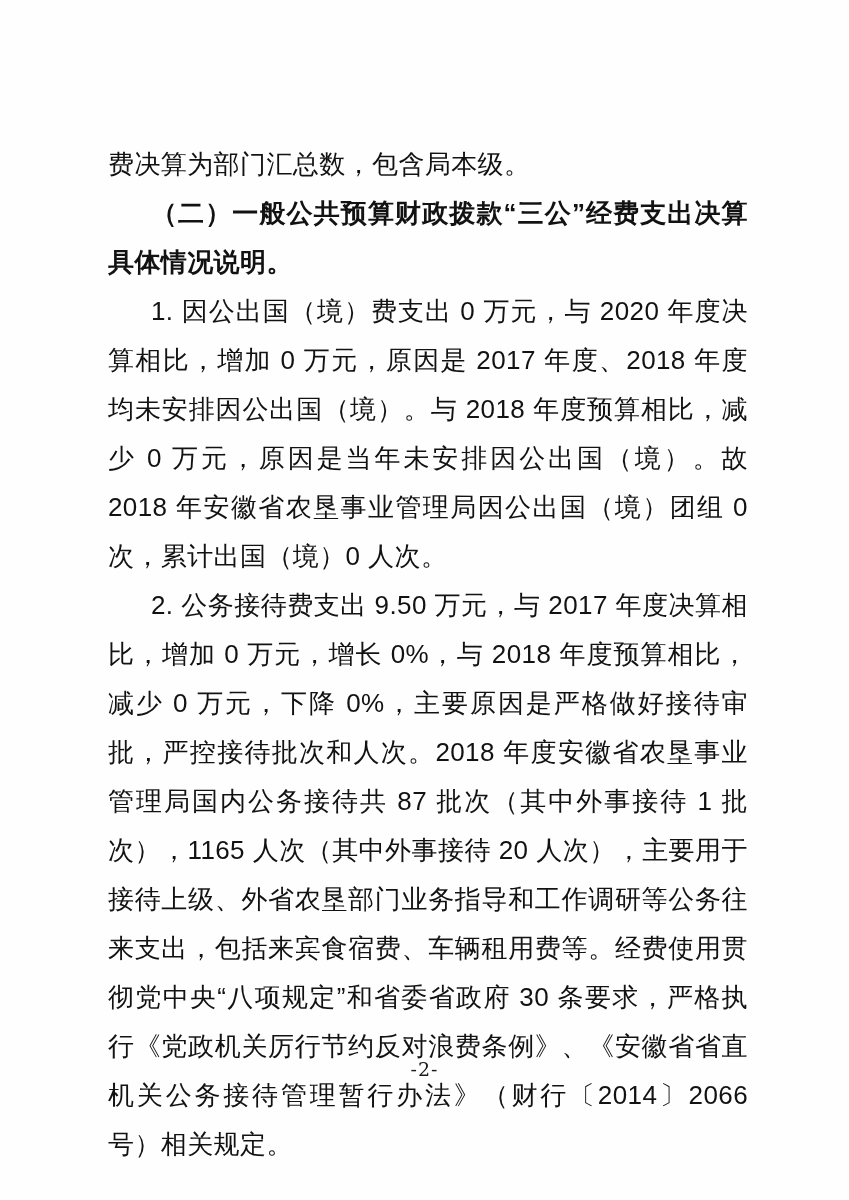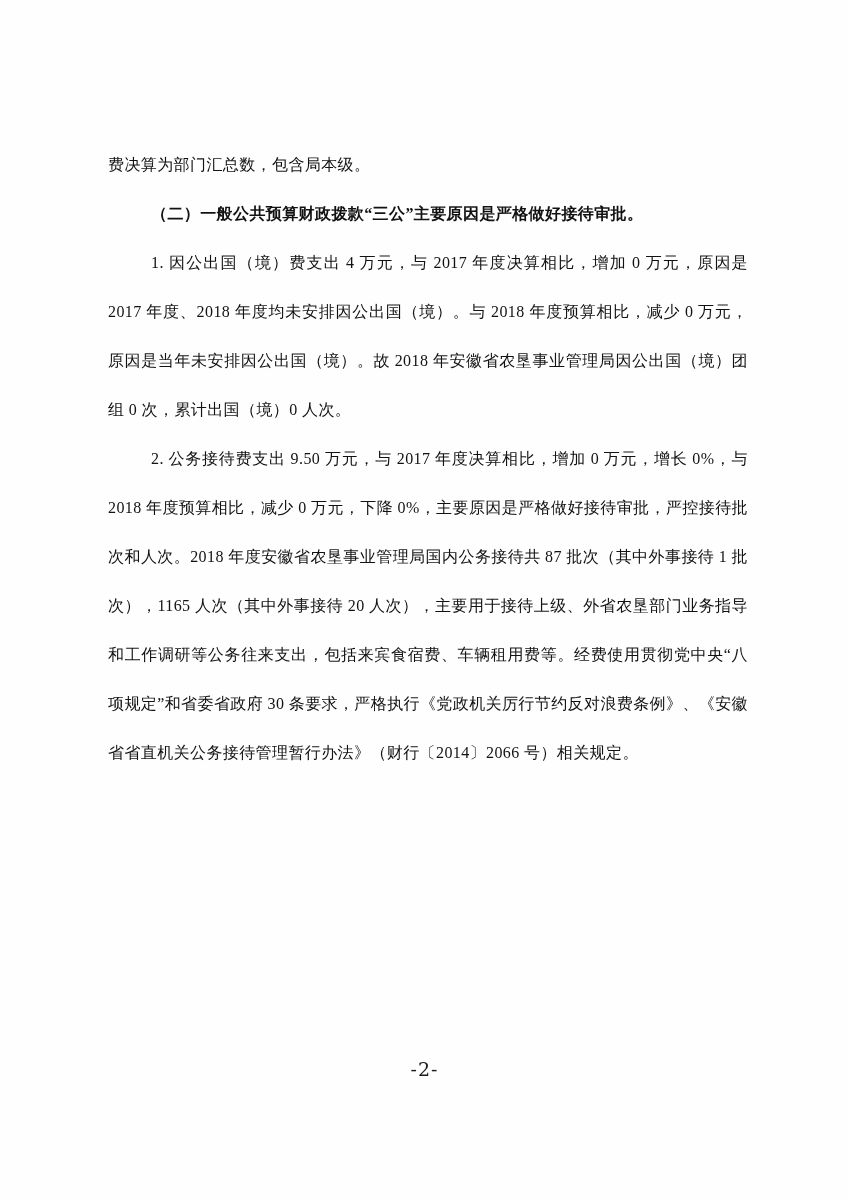--- a/index.html
+++ b/index.html
@@ -15,22 +15,22 @@
     overflow: hidden;
     box-sizing: border-box;
   }
   .body-area {
     position: absolute;
     left: 108px;
     top: 140px;
     width: 640px;
   }
   .para {
-    font-family: Liberation Serif, serif;
-    font-size: 16px;
+    font-family: Liberation Sans, sans-serif;
+    font-size: 26px;
     line-height: 49px;
     color: #121212;
     text-align: justify;
     text-justify: inter-ideograph;
     letter-spacing: 0.4px;
     margin: 0;
     white-space: normal;
   }
   .para.indent {
     text-indent: 43px;
@@ -49,18 +49,18 @@
     color: #1a1a1a;
     letter-spacing: 1px;
   }
 </style>
 </head>
 <body>
 
 <div class="page">
   <div class="body-area">
     <p class="para">费决算为部门汇总数，包含局本级。</p>
-    <p class="para indent bold">（二）一般公共预算财政拨款“三公”主要原因是严格做好接待审批。</p>
-    <p class="para indent">1. 因公出国（境）费支出 4 万元，与 2017 年度决算相比，增加 0 万元，原因是 2017 年度、2018 年度均未安排因公出国（境）。与 2018 年度预算相比，减少 0 万元，原因是当年未安排因公出国（境）。故 2018 年安徽省农垦事业管理局因公出国（境）团组 0 次，累计出国（境）0 人次。</p>
+    <p class="para indent bold">（二）一般公共预算财政拨款“三公”经费支出决算具体情况说明。</p>
+    <p class="para indent">1. 因公出国（境）费支出 0 万元，与 2020 年度决算相比，增加 0 万元，原因是 2017 年度、2018 年度均未安排因公出国（境）。与 2018 年度预算相比，减少 0 万元，原因是当年未安排因公出国（境）。故 2018 年安徽省农垦事业管理局因公出国（境）团组 0 次，累计出国（境）0 人次。</p>
     <p class="para indent">2. 公务接待费支出 9.50 万元，与 2017 年度决算相比，增加 0 万元，增长 0%，与 2018 年度预算相比，减少 0 万元，下降 0%，主要原因是严格做好接待审批，严控接待批次和人次。2018 年度安徽省农垦事业管理局国内公务接待共 87 批次（其中外事接待 1 批次），1165 人次（其中外事接待 20 人次），主要用于接待上级、外省农垦部门业务指导和工作调研等公务往来支出，包括来宾食宿费、车辆租用费等。经费使用贯彻党中央“八项规定”和省委省政府 30 条要求，严格执行《党政机关厉行节约反对浪费条例》、《安徽省省直机关公务接待管理暂行办法》（财行〔2014〕2066 号）相关规定。</p>
   </div>
   <div class="pagenum">-2-</div>
 </div>
 
 </body></html>

